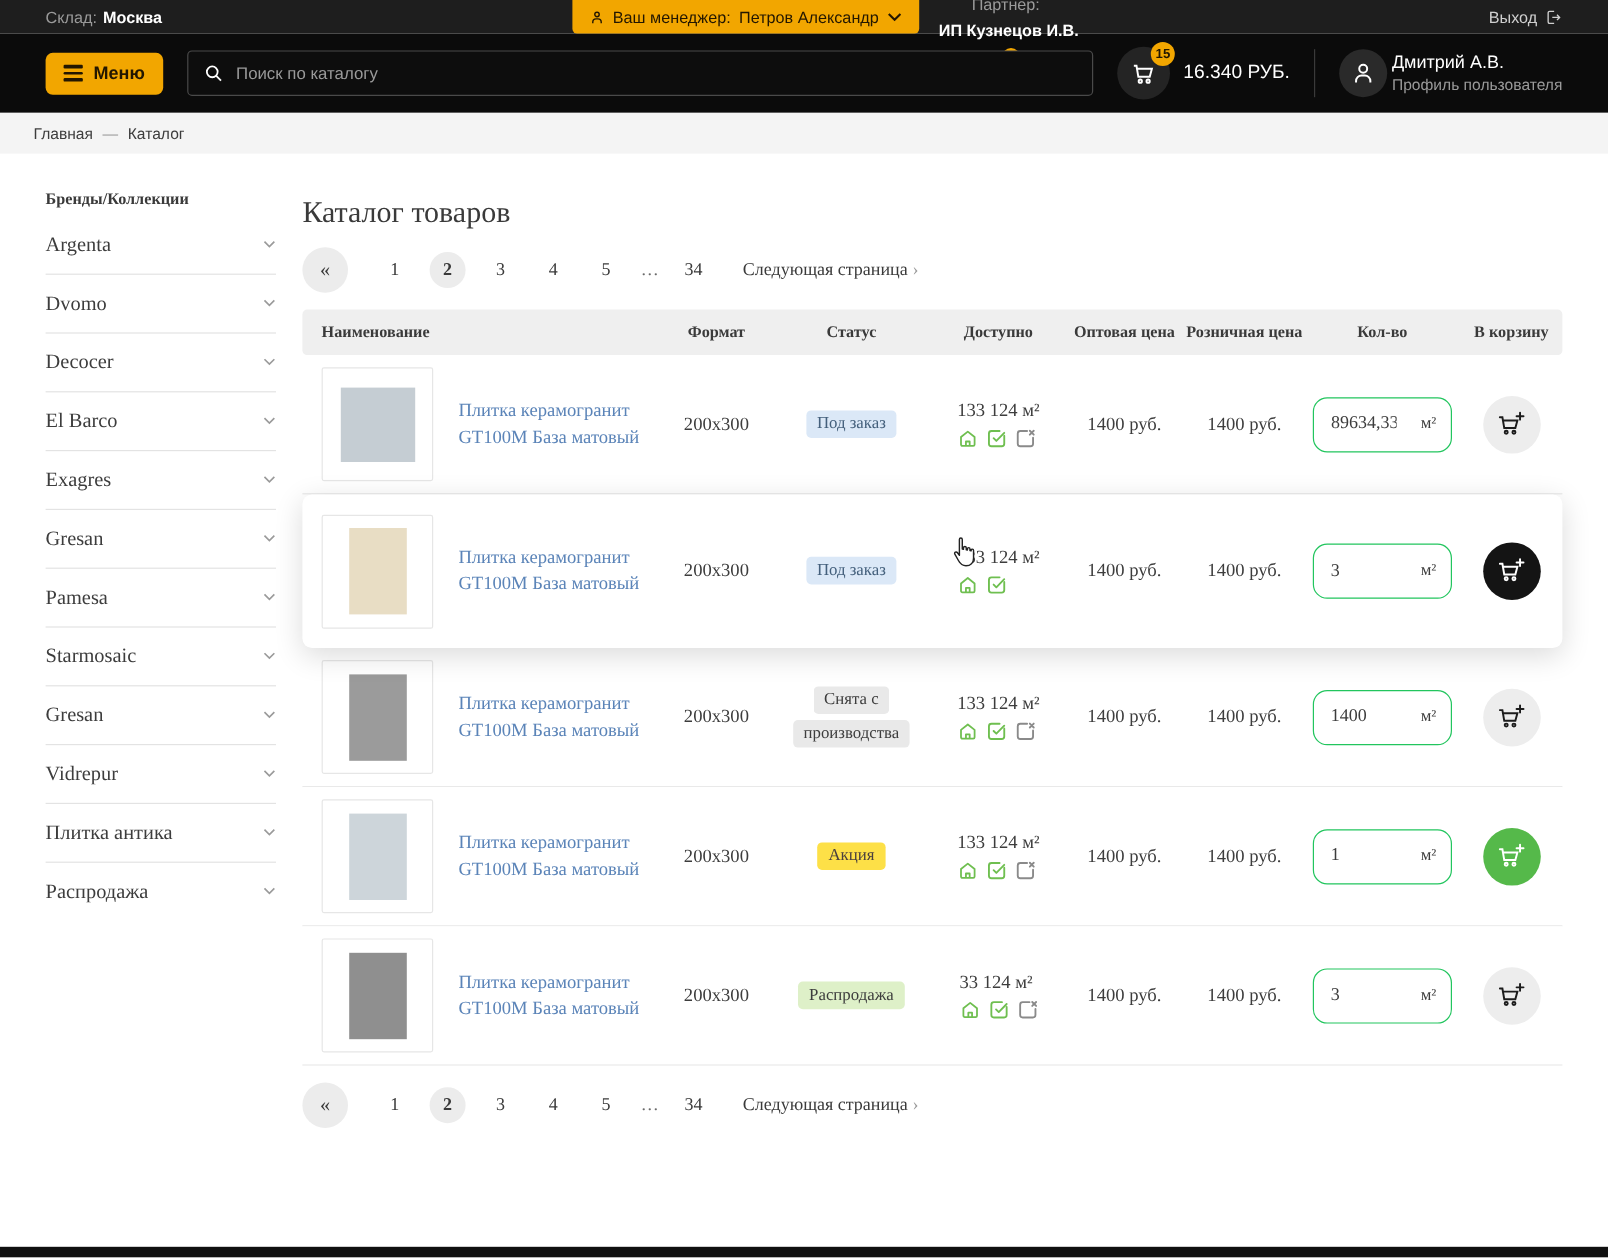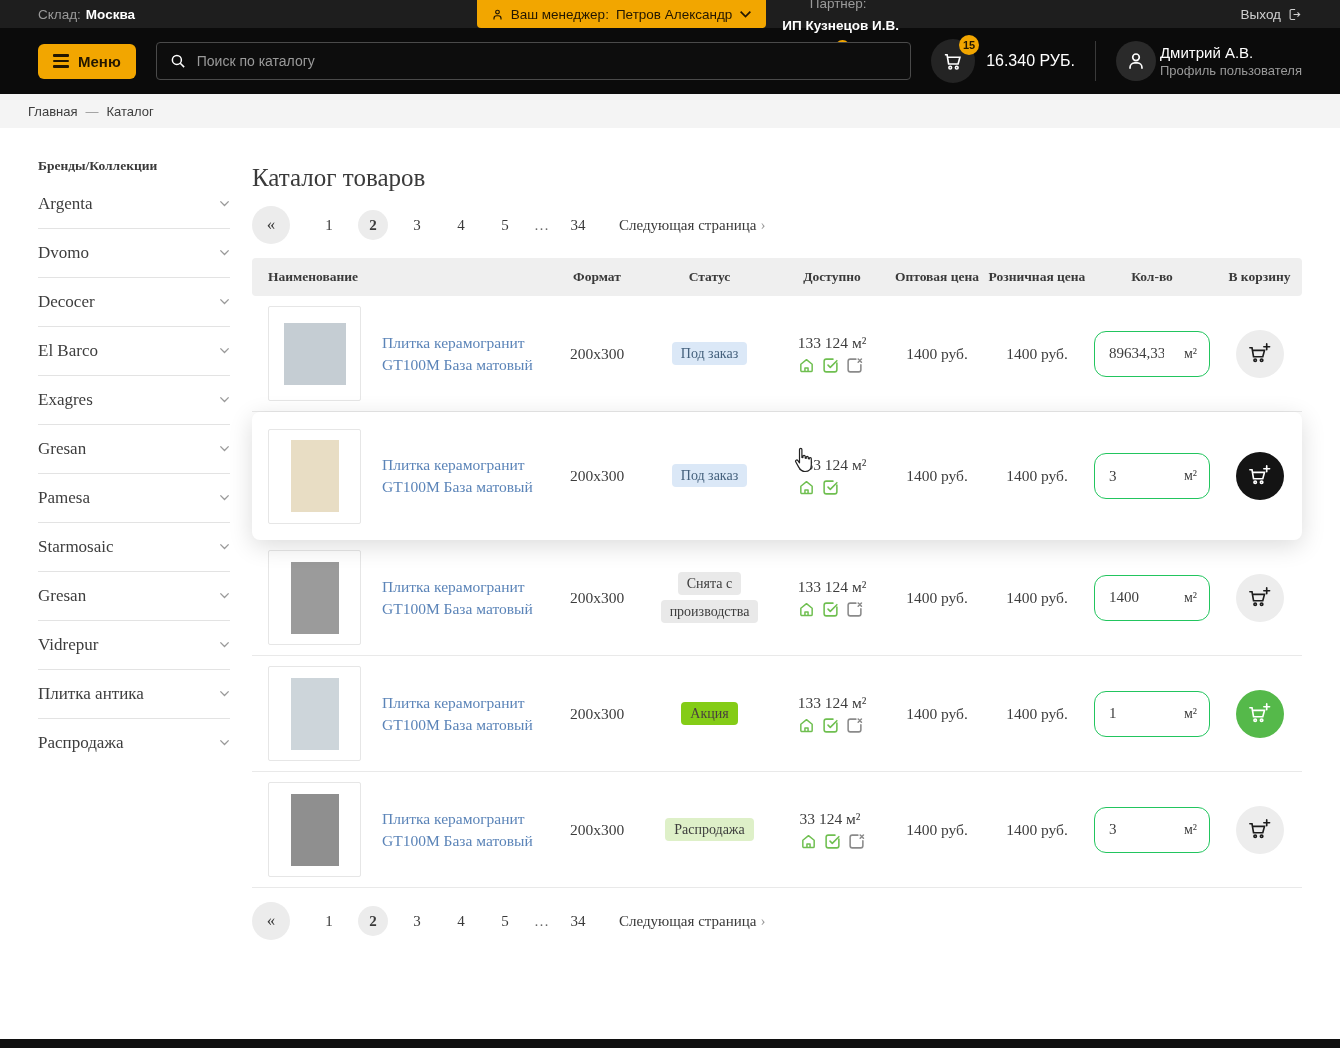--- a/index.html
+++ b/index.html
@@ -74,21 +74,21 @@
   .trow.active { border-bottom:none; border-radius:8px; box-shadow:0 6px 24px rgba(0,0,0,.14); min-height:128px; position:relative; z-index:2; }
   .cell-name { display:flex; align-items:center; gap:21px; padding-left:16px; }
   .img-card { width:93px; height:95px; border:1px solid #e6e6e6; border-radius:2px; background:#fff; display:flex; align-items:center; justify-content:center; flex:none; cursor:pointer; }
   .tile-square { width:62px; height:62px; }
   .tile-portrait { width:48px; height:72px; }
   .prod-link { color:#5b84b8; font-size:15.5px; line-height:1.4; max-width:158px; cursor:pointer; text-decoration:none; }
   .cell-center { text-align:center; font-size:15.5px; color:#3d3d3d; }
   .badge { display:inline; padding:4px 9px; border-radius:4px; font-size:14px; line-height:2.0; box-decoration-break:clone; -webkit-box-decoration-break:clone; }
   .badge-preorder { background:#dbe8f7; color:#44607c; }
   .badge-discontinued { background:#e9e9e9; color:#3d3d3d; }
-  .badge-promo { background:#84cc16; color:#4a403e; }
+  .badge-promo { background:#fde047; color:#4a403e; }
   .badge-sale { background:#def0c8; color:#3d3d3d; }
   .cell-status { text-align:center; padding:0 6px; }
   .cell-avail { display:flex; justify-content:center; }
   .avail-inner { text-align:left; }
   .avail-val { font-size:15.5px; color:#3d3d3d; }
   .avail-icons { display:flex; gap:7px; margin-top:5px; }
   .avail-icons svg { width:17px; height:17px; }
   .ic-green { color:#6fbf50; }
   .ic-gray { color:#8a8a8a; }
   .qty-wrap { display:flex; justify-content:center; }

